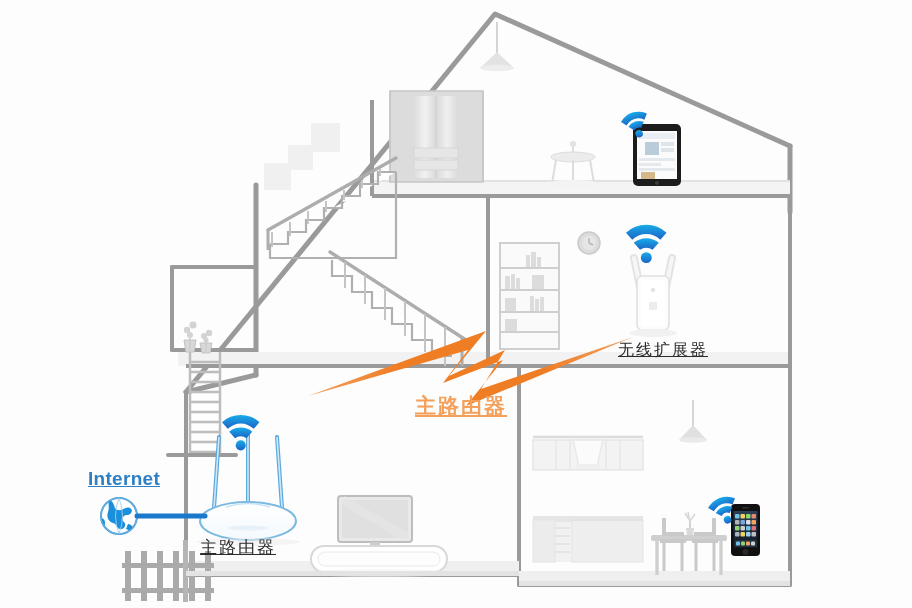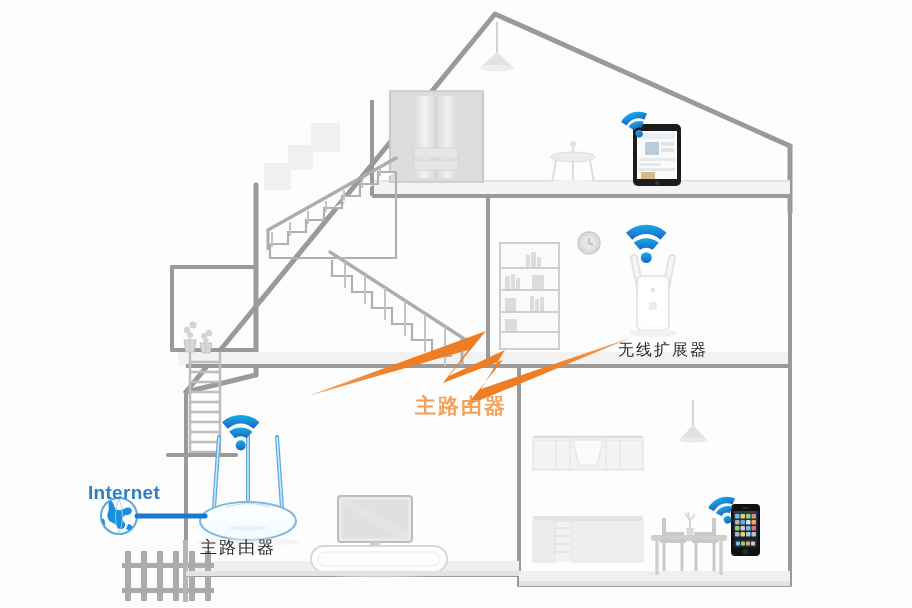--- a/index.html
+++ b/index.html
@@ -2,25 +2,24 @@
 <html><head>
 <meta charset="utf-8">
 <style>
   html,body{margin:0;padding:0;background:#ffffff;}
   body{
     font-family:"Liberation Sans","DejaVu Sans",sans-serif;
     width:912px;height:608px;overflow:hidden;
   }
   #stage{position:relative;width:912px;height:608px;background:#fdfdfd;overflow:hidden;}
   #scene{position:absolute;inset:0;}
-  .lbl{position:absolute;white-space:nowrap;}
+  .lbl{position:absolute;white-space:nowrap;text-decoration:underline;}
   .lbl-internet{
     left:88px;top:468px;font-size:19px;font-weight:bold;color:#2f7fc4;
     letter-spacing:.3px;
-    margin-top:14px;
   }
   .lbl-router{
     left:200px;top:536px;font-size:17px;color:#2b2b2b;letter-spacing:2px;text-align:right;
   }
   .lbl-extender{
     left:618px;top:340px;font-size:16px;color:#2b2b2b;letter-spacing:2px;
   }
   .lbl-wireless-ext{
     left:415px;top:392px;font-size:21px;color:#f4a05a;font-weight:bold;letter-spacing:2px;
   }

